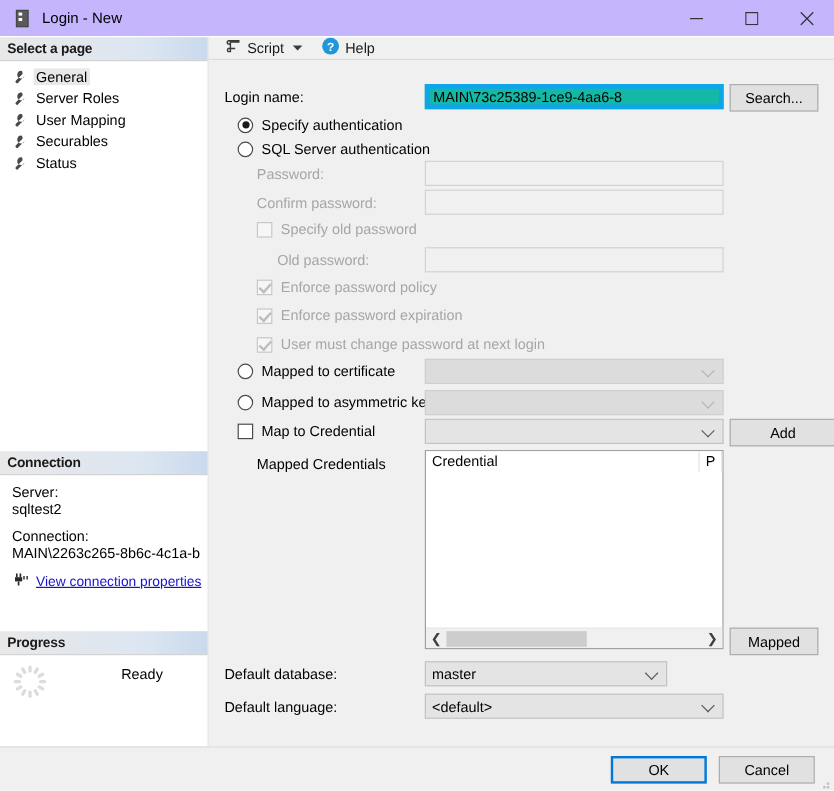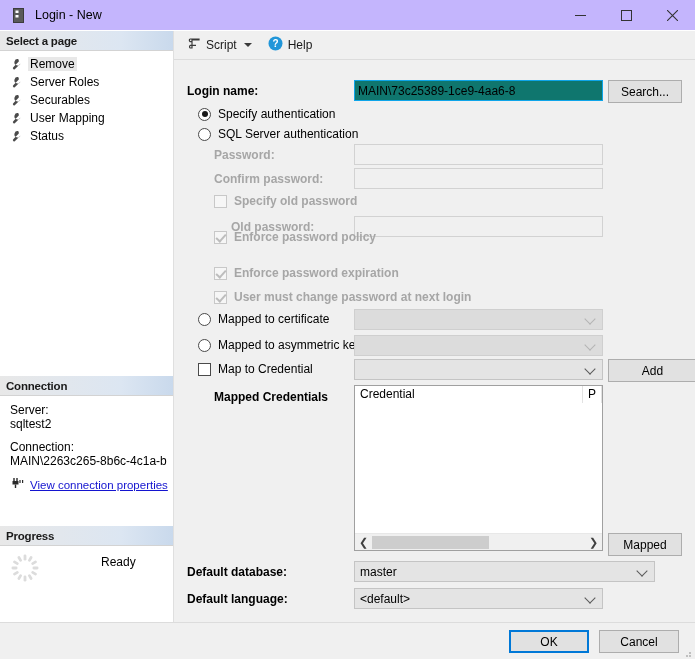--- a/index.html
+++ b/index.html
@@ -131,21 +131,21 @@
 
   
   .rightpane {
     flex: 1 1 auto;
     background: #f0f0f0;
     position: relative;
     display: flex;
     flex-direction: column;
   }
   .toolbar {
-    height: 29px;
+    height: 19px;
     display: flex;
     align-items: center;
     padding-left: 10px;
     background: #f0f0f0;
     border-bottom: 1px solid #dcdcdc;
   }
   .tb-item {
     display: flex; align-items: center;
     height: 22px;
     padding: 0 3px;
@@ -161,29 +161,29 @@
   }
   .tb-gap { width: 6px; }
 
   .form {
     flex: 1 1 auto;
     position: relative;
     padding: 0;
   }
 
   .row { position: absolute; display: flex; align-items: center; }
-  .lab { font-size: 12px; color: #000; font-weight: bold; }
+  .lab { font-size: 12px; color: #000; }
   .lab.dim { color: #a6a6a6; }
 
   input.txt {
     font-family: "Liberation Sans", sans-serif;
     font-size: 12px;
     height: 21px;
-    border: 1px solid #0ea5e9;
-    background: #0f766e;
+    border: 4px solid #0ea5e9;
+    background: #14b8a6;
     padding: 0 3px;
     color: #000;
     outline: none;
   }
   input.txt:disabled {
     background: #f0f0f0;
     border: 1px solid #d2d2d2;
     color: #a6a6a6;
   }
 
@@ -356,45 +356,45 @@
 
     <div class="pane-header">Select a page</div>
 
     <div class="page-list">
       <div class="page-item selected">
         <span class="wrench">
           <svg width="13" height="13" viewBox="0 0 13 13">
               <path d="M9.2,1.1 a3.2,3.2 0 1 0 2.4,4.3 L6.3,10.7 a1.3,1.3 0 1 1-1.8-1.8 L9.8,3.6 a3.2,3.2 0 0 0-0.6-2.5 z" fill="#4a4a4a"></path>
             </svg>
         </span>
-        <span class="lbl">Remove</span>
+        <span class="lbl">General</span>
       </div>
       <div class="page-item">
         <span class="wrench">
           <svg width="13" height="13" viewBox="0 0 13 13">
               <path d="M9.2,1.1 a3.2,3.2 0 1 0 2.4,4.3 L6.3,10.7 a1.3,1.3 0 1 1-1.8-1.8 L9.8,3.6 a3.2,3.2 0 0 0-0.6-2.5 z" fill="#4a4a4a"></path>
             </svg>
         </span>
         <span class="lbl">Server Roles</span>
       </div>
       <div class="page-item">
         <span class="wrench">
           <svg width="13" height="13" viewBox="0 0 13 13">
               <path d="M9.2,1.1 a3.2,3.2 0 1 0 2.4,4.3 L6.3,10.7 a1.3,1.3 0 1 1-1.8-1.8 L9.8,3.6 a3.2,3.2 0 0 0-0.6-2.5 z" fill="#4a4a4a"></path>
             </svg>
         </span>
-        <span class="lbl">Securables</span>
+        <span class="lbl">User Mapping</span>
       </div>
       <div class="page-item">
         <span class="wrench">
           <svg width="13" height="13" viewBox="0 0 13 13">
               <path d="M9.2,1.1 a3.2,3.2 0 1 0 2.4,4.3 L6.3,10.7 a1.3,1.3 0 1 1-1.8-1.8 L9.8,3.6 a3.2,3.2 0 0 0-0.6-2.5 z" fill="#4a4a4a"></path>
             </svg>
         </span>
-        <span class="lbl">User Mapping</span>
+        <span class="lbl">Securables</span>
       </div>
       <div class="page-item">
         <span class="wrench">
           <svg width="13" height="13" viewBox="0 0 13 13">
               <path d="M9.2,1.1 a3.2,3.2 0 1 0 2.4,4.3 L6.3,10.7 a1.3,1.3 0 1 1-1.8-1.8 L9.8,3.6 a3.2,3.2 0 0 0-0.6-2.5 z" fill="#4a4a4a"></path>
             </svg>
         </span>
         <span class="lbl">Status</span>
       </div>
     </div>
@@ -504,21 +504,21 @@
       <div class="row" style="left:40px; top:134px;">
         <span class="check dim"></span>
         <span class="cbtext lab dim">Specify old password</span>
       </div>
 
       <div class="row" style="left:57px; top:160px;">
         <span class="lab dim">Old password:</span>
       </div>
       <input class="txt" type="password" disabled="" style="position: absolute; left: 180px; top: 156px; width: 249px;" value="">
 
-      <div class="row" style="left:40px; top:170px;">
+      <div class="row" style="left:40px; top:182px;">
         <span class="check on dim"></span>
         <span class="cbtext lab dim">Enforce password policy</span>
       </div>
 
       <div class="row" style="left:40px; top:206px;">
         <span class="check on dim"></span>
         <span class="cbtext lab dim">Enforce password expiration</span>
       </div>
 
       <div class="row" style="left:40px; top:230px;">
@@ -571,21 +571,21 @@
           </div>
           <div class="hs-arrow">❯</div>
         </div>
       </div>
 
       <button class="btn" style="position:absolute; left:434px; top:473px; width:74px;">Mapped</button>
 
       <div class="row" style="left:13px; top:505px;">
         <span class="lab">Default database:</span>
       </div>
-      <div class="combo" style="position:absolute; left:180px; top:501px; width:301px;">
+      <div class="combo" style="position:absolute; left:180px; top:501px; width:202px;">
         <span class="cv">master</span>
         <span class="arrow"></span>
       </div>
 
       <div class="row" style="left:13px; top:532px;">
         <span class="lab">Default language:</span>
       </div>
       <div class="combo" style="position:absolute; left:180px; top:528px; width:249px;">
         <span class="cv">&lt;default&gt;</span>
         <span class="arrow"></span>

